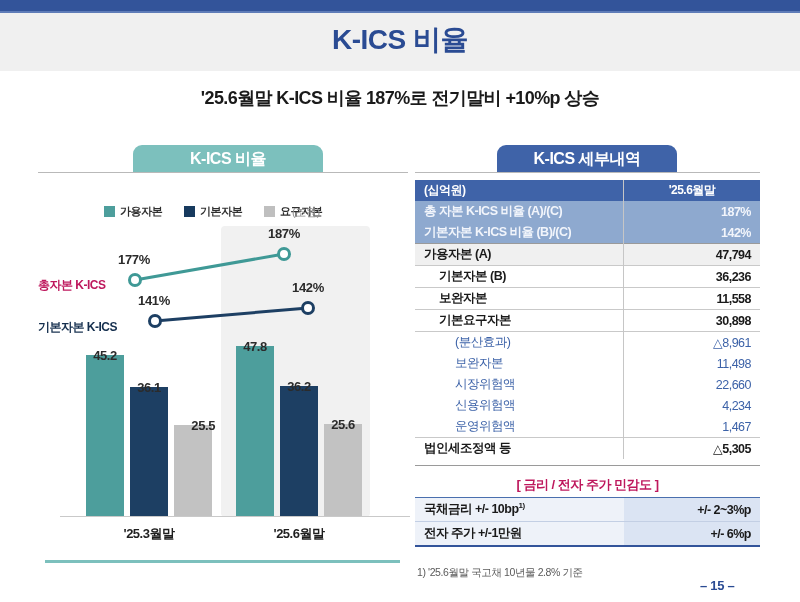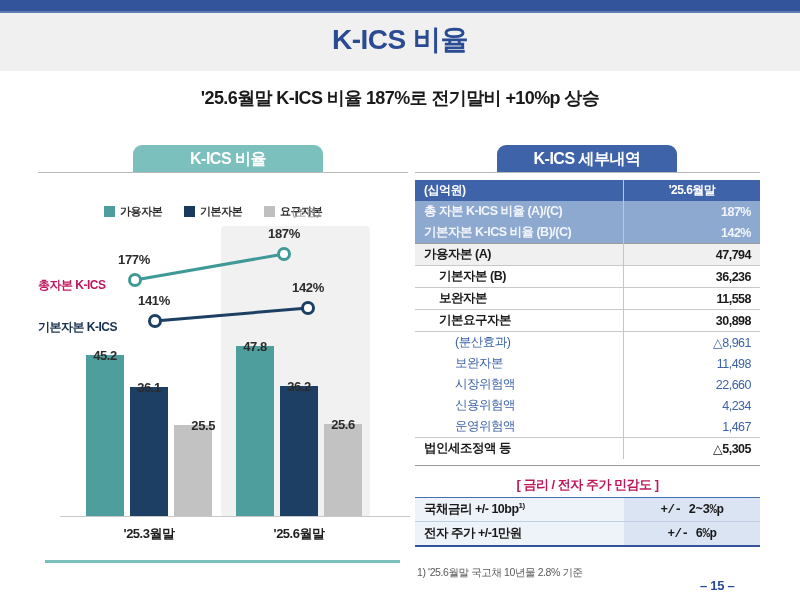--- a/index.html
+++ b/index.html
@@ -86,21 +86,21 @@
   .tline-strong td{border-top:1px solid #9a9a9a;}
   .indent1{padding-left:24px !important;}
   .indent2{padding-left:40px !important;}
   .closerule{position:absolute;left:415px;top:465px;width:345px;height:1px;background:#9a9a9a;}
 
   .sens-title{position:absolute;left:415px;top:476px;width:345px;text-align:center;
               font-size:13px;font-weight:bold;color:#be185d;letter-spacing:-0.5px;}
   .stbl{position:absolute;left:415px;top:497px;width:345px;border-collapse:collapse;}
   .stbl td{font-size:12.5px;height:23px;padding:0 9px;letter-spacing:-0.5px;font-weight:bold;color:#1a1a1a;}
   .stbl td.sl{text-align:left;background:#eef2f9;}
-  .stbl td.sr{text-align:center;width:118px;background:#dbe4f3;font-family:Liberation Mono, monospace;}
+  .stbl td.sr{text-align:right;width:118px;background:#dbe4f3;}
   .stbl tr.r1 td{border-top:1px solid #4a6fae;border-bottom:1px solid #c3cfe4;}
   .stbl tr.r2 td{border-bottom:2px solid #33549a;}
   sup{font-size:8px;vertical-align:super;}
   .foot{position:absolute;left:417px;top:566px;font-size:10.5px;color:#5a5a5a;letter-spacing:-0.4px;}
   .pageno{position:absolute;left:700px;top:578px;width:90px;text-align:left;
           font-size:13px;font-weight:bold;color:#2a4b93;letter-spacing:-0.3px;}
 </style>
 </head>
 <body>
 

